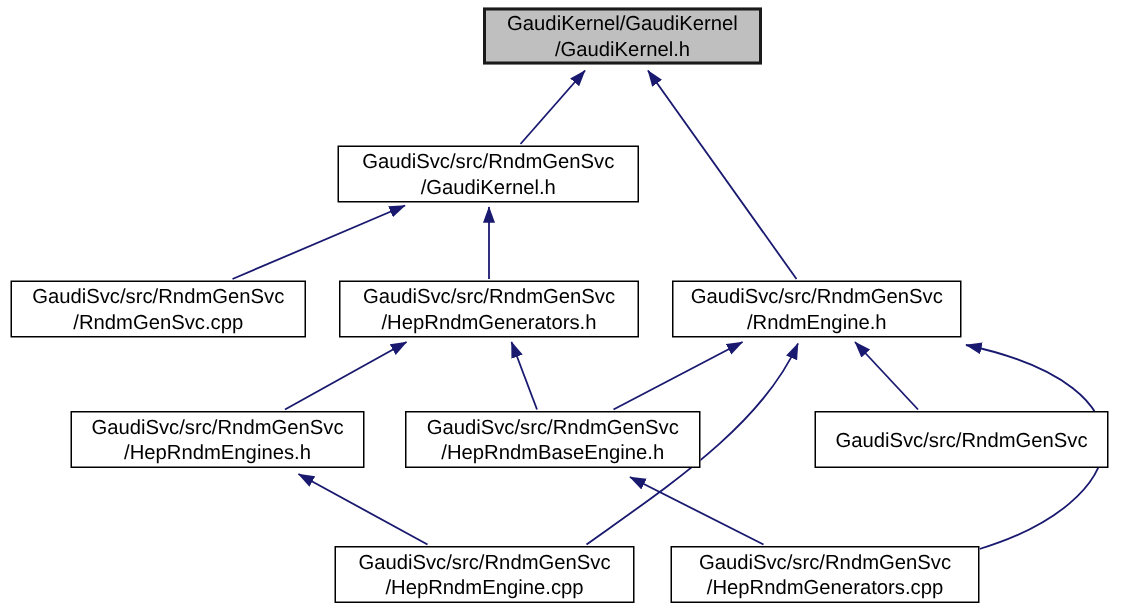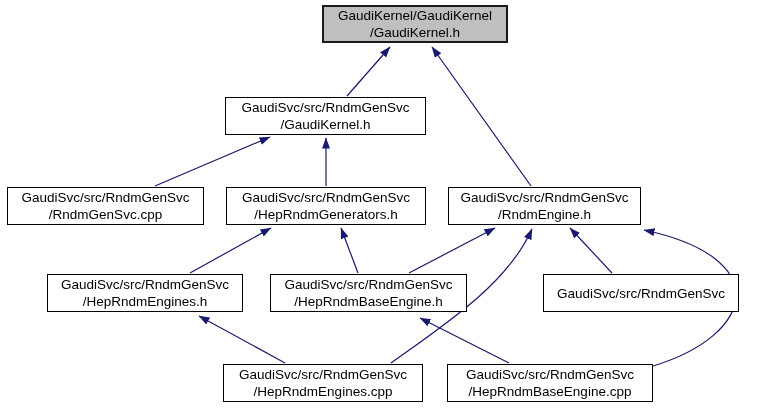--- a/index.html
+++ b/index.html
@@ -90,19 +90,19 @@
     </div>
     <div class="node" style="left: 270px; top: 274px; width: 197px; height: 38px;">
       <span>GaudiSvc/src/RndmGenSvc</span>
       <span>/HepRndmBaseEngine.h</span>
     </div>
     <div class="node" style="left: 543px; top: 274px; width: 196px; height: 38px;">
       <span>GaudiSvc/src/RndmGenSvc</span>
     </div>
     <div class="node" style="left: 223px; top: 364px; width: 200px; height: 38px;">
       <span>GaudiSvc/src/RndmGenSvc</span>
-      <span>/HepRndmEngines.cpp</span>
+      <span>/HepRndmEngine.cpp</span>
     </div>
     <div class="node" style="left: 447px; top: 364px; width: 206px; height: 38px;">
       <span>GaudiSvc/src/RndmGenSvc</span>
-      <span>/HepRndmBaseEngine.cpp</span>
+      <span>/HepRndmGenerators.cpp</span>
     </div>
   </div>
 
 </body></html>

